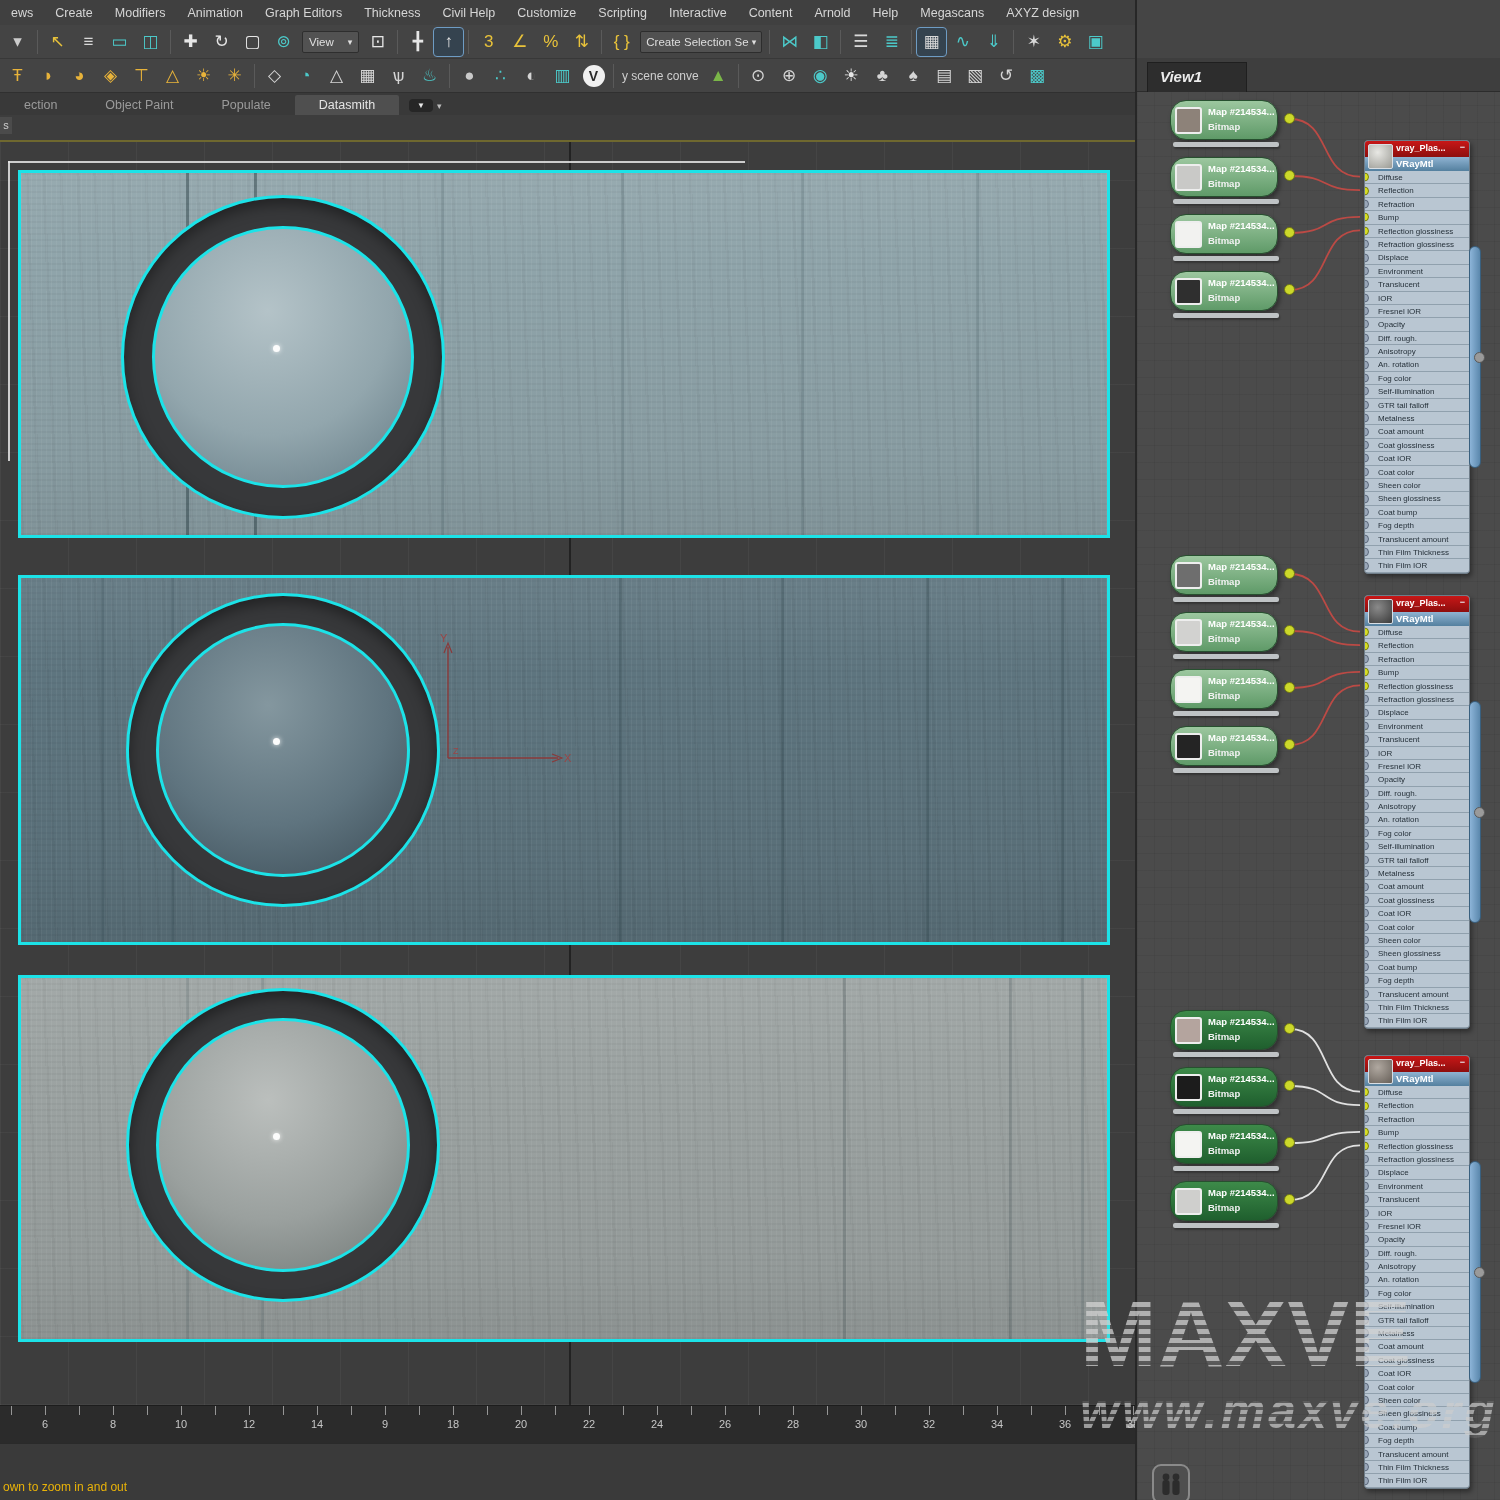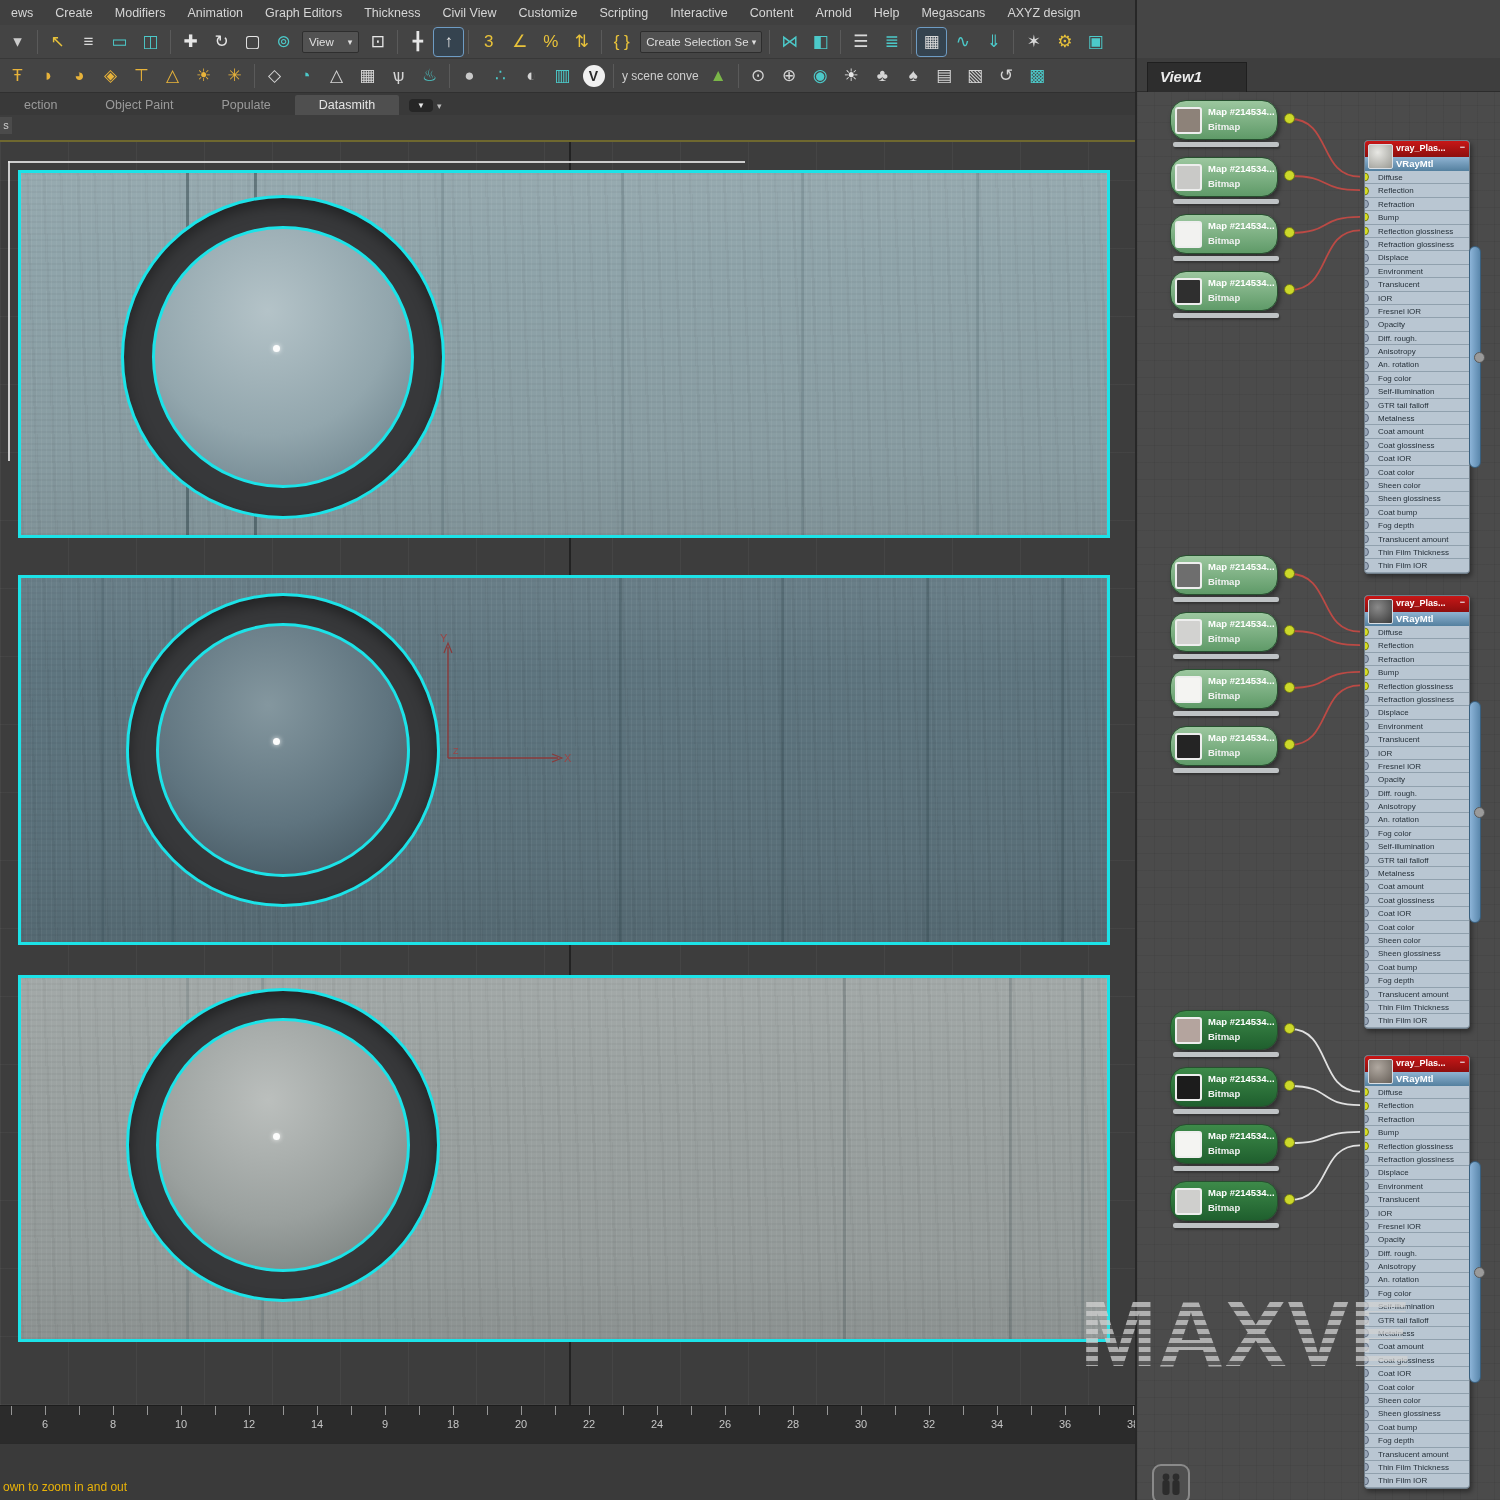--- a/index.html
+++ b/index.html
@@ -104,21 +104,21 @@
 </head>
 <body>
 
 <div id="main-menubar" class="abs">
     <div class="mi">ews</div>
     <div class="mi">Create</div>
     <div class="mi">Modifiers</div>
     <div class="mi">Animation</div>
     <div class="mi">Graph Editors</div>
     <div class="mi">Thickness</div>
-    <div class="mi">Civil View</div>
+    <div class="mi">Civil Help</div>
     <div class="mi">Customize</div>
     <div class="mi">Scripting</div>
     <div class="mi">Interactive</div>
     <div class="mi">Content</div>
     <div class="mi">Arnold</div>
     <div class="mi">Help</div>
     <div class="mi">Megascans</div>
     <div class="mi">AXYZ design</div>
   </div>
 <div id="editor-menubar" class="abs">
@@ -706,13 +706,14 @@
           <circle cx="17" cy="6" r="3.4" fill="#2c2c2c"></circle>
         <rect x="3.4" y="9" width="7.2" height="15" rx="3" fill="#2c2c2c"></rect>
         <rect x="13.4" y="9" width="7.2" height="15" rx="3" fill="#2c2c2c"></rect>
       </svg>
     </div>
   </div>
 </div>
 
 <div id="watermark" class="abs">
   <div id="wm1">MAXVE</div>
+  <div id="wm2">www.maxve.org</div>
 </div>
 
 </body></html>

